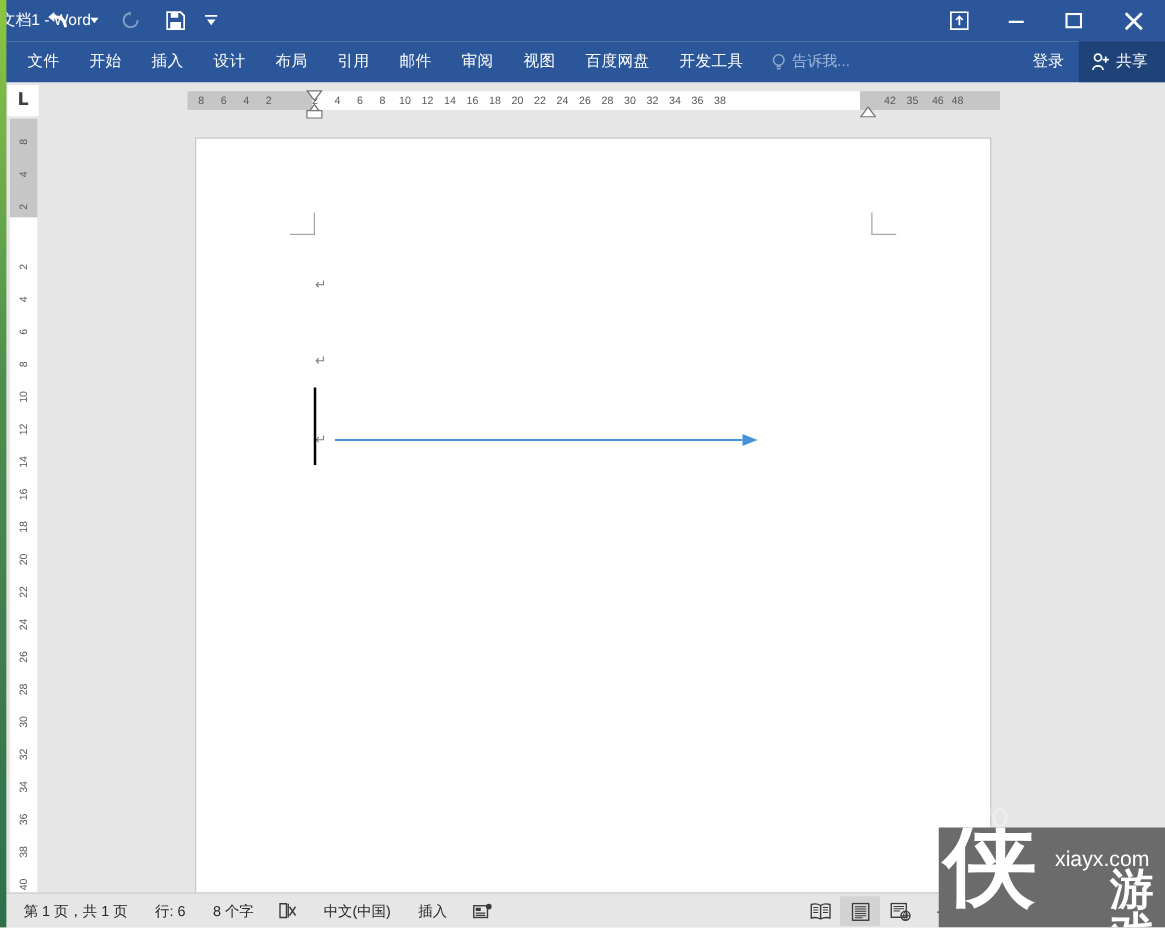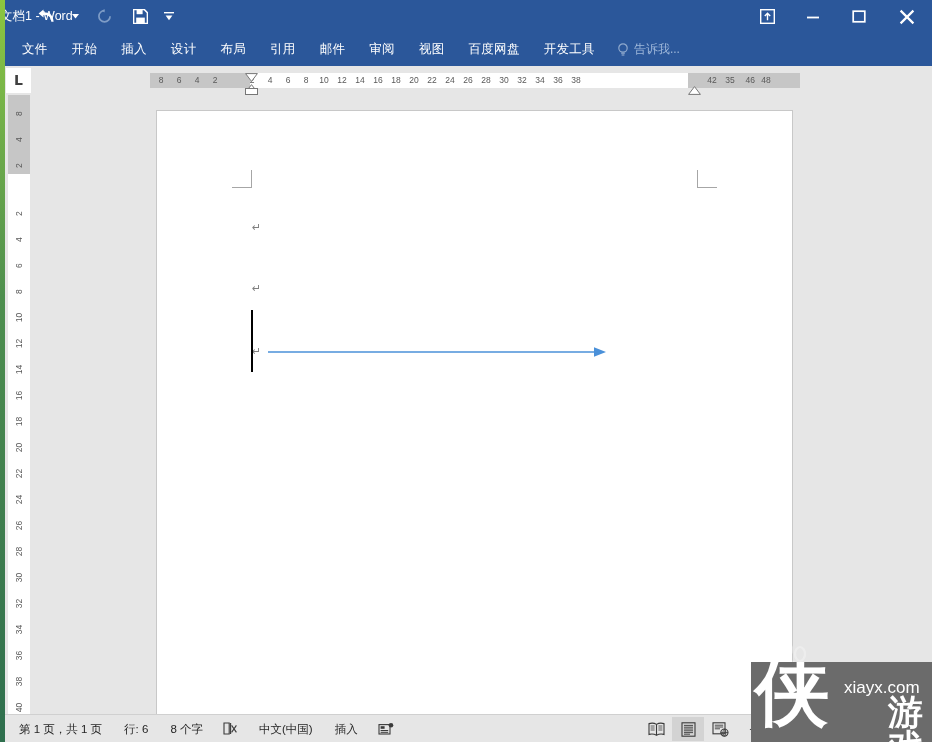--- a/index.html
+++ b/index.html
@@ -204,20 +204,31 @@
           <svg width="12" height="14" viewBox="0 0 12 14">
             <path d="M6 0.8 A4.2 4.2 0 0 0 6 9.2 M6 0.8 A4.2 4.2 0 0 1 6 9.2" fill="none" stroke="#8fa9cd" stroke-width="1.2"></path>
             <rect x="4.2" y="9.6" width="3.6" height="1.2" fill="#8fa9cd"></rect>
             <rect x="4.6" y="11.4" width="2.8" height="1.2" fill="#8fa9cd"></rect>
           </svg>
         </span>
         <span>告诉我...</span>
       </div>
     </div>
 
+    <div class="rightgrp">
+      <div class="signin">登录</div>
+      <div class="share">
+        <svg width="15" height="15" viewBox="0 0 15 15">
+          <circle cx="5.4" cy="4" r="2.8" fill="none" stroke="#ffffff" stroke-width="1.4"></circle>
+          <path d="M1.4 14 C1.4 9.6 9.4 9.6 9.4 14" fill="none" stroke="#ffffff" stroke-width="1.4"></path>
+          <path d="M11.6 3.2 L11.6 8.2 M9.1 5.7 L14.1 5.7" stroke="#ffffff" stroke-width="1.4"></path>
+        </svg>
+        <span>共享</span>
+      </div>
+    </div>
   </div>
 
   <div class="rulerband"></div>
 
   <div class="tabsel">
     <span class="L">L</span>
   </div>
 
   <div class="hruler">
     <div class="hr-seg hr-gray" style="left:0px;width:100px;"></div>

